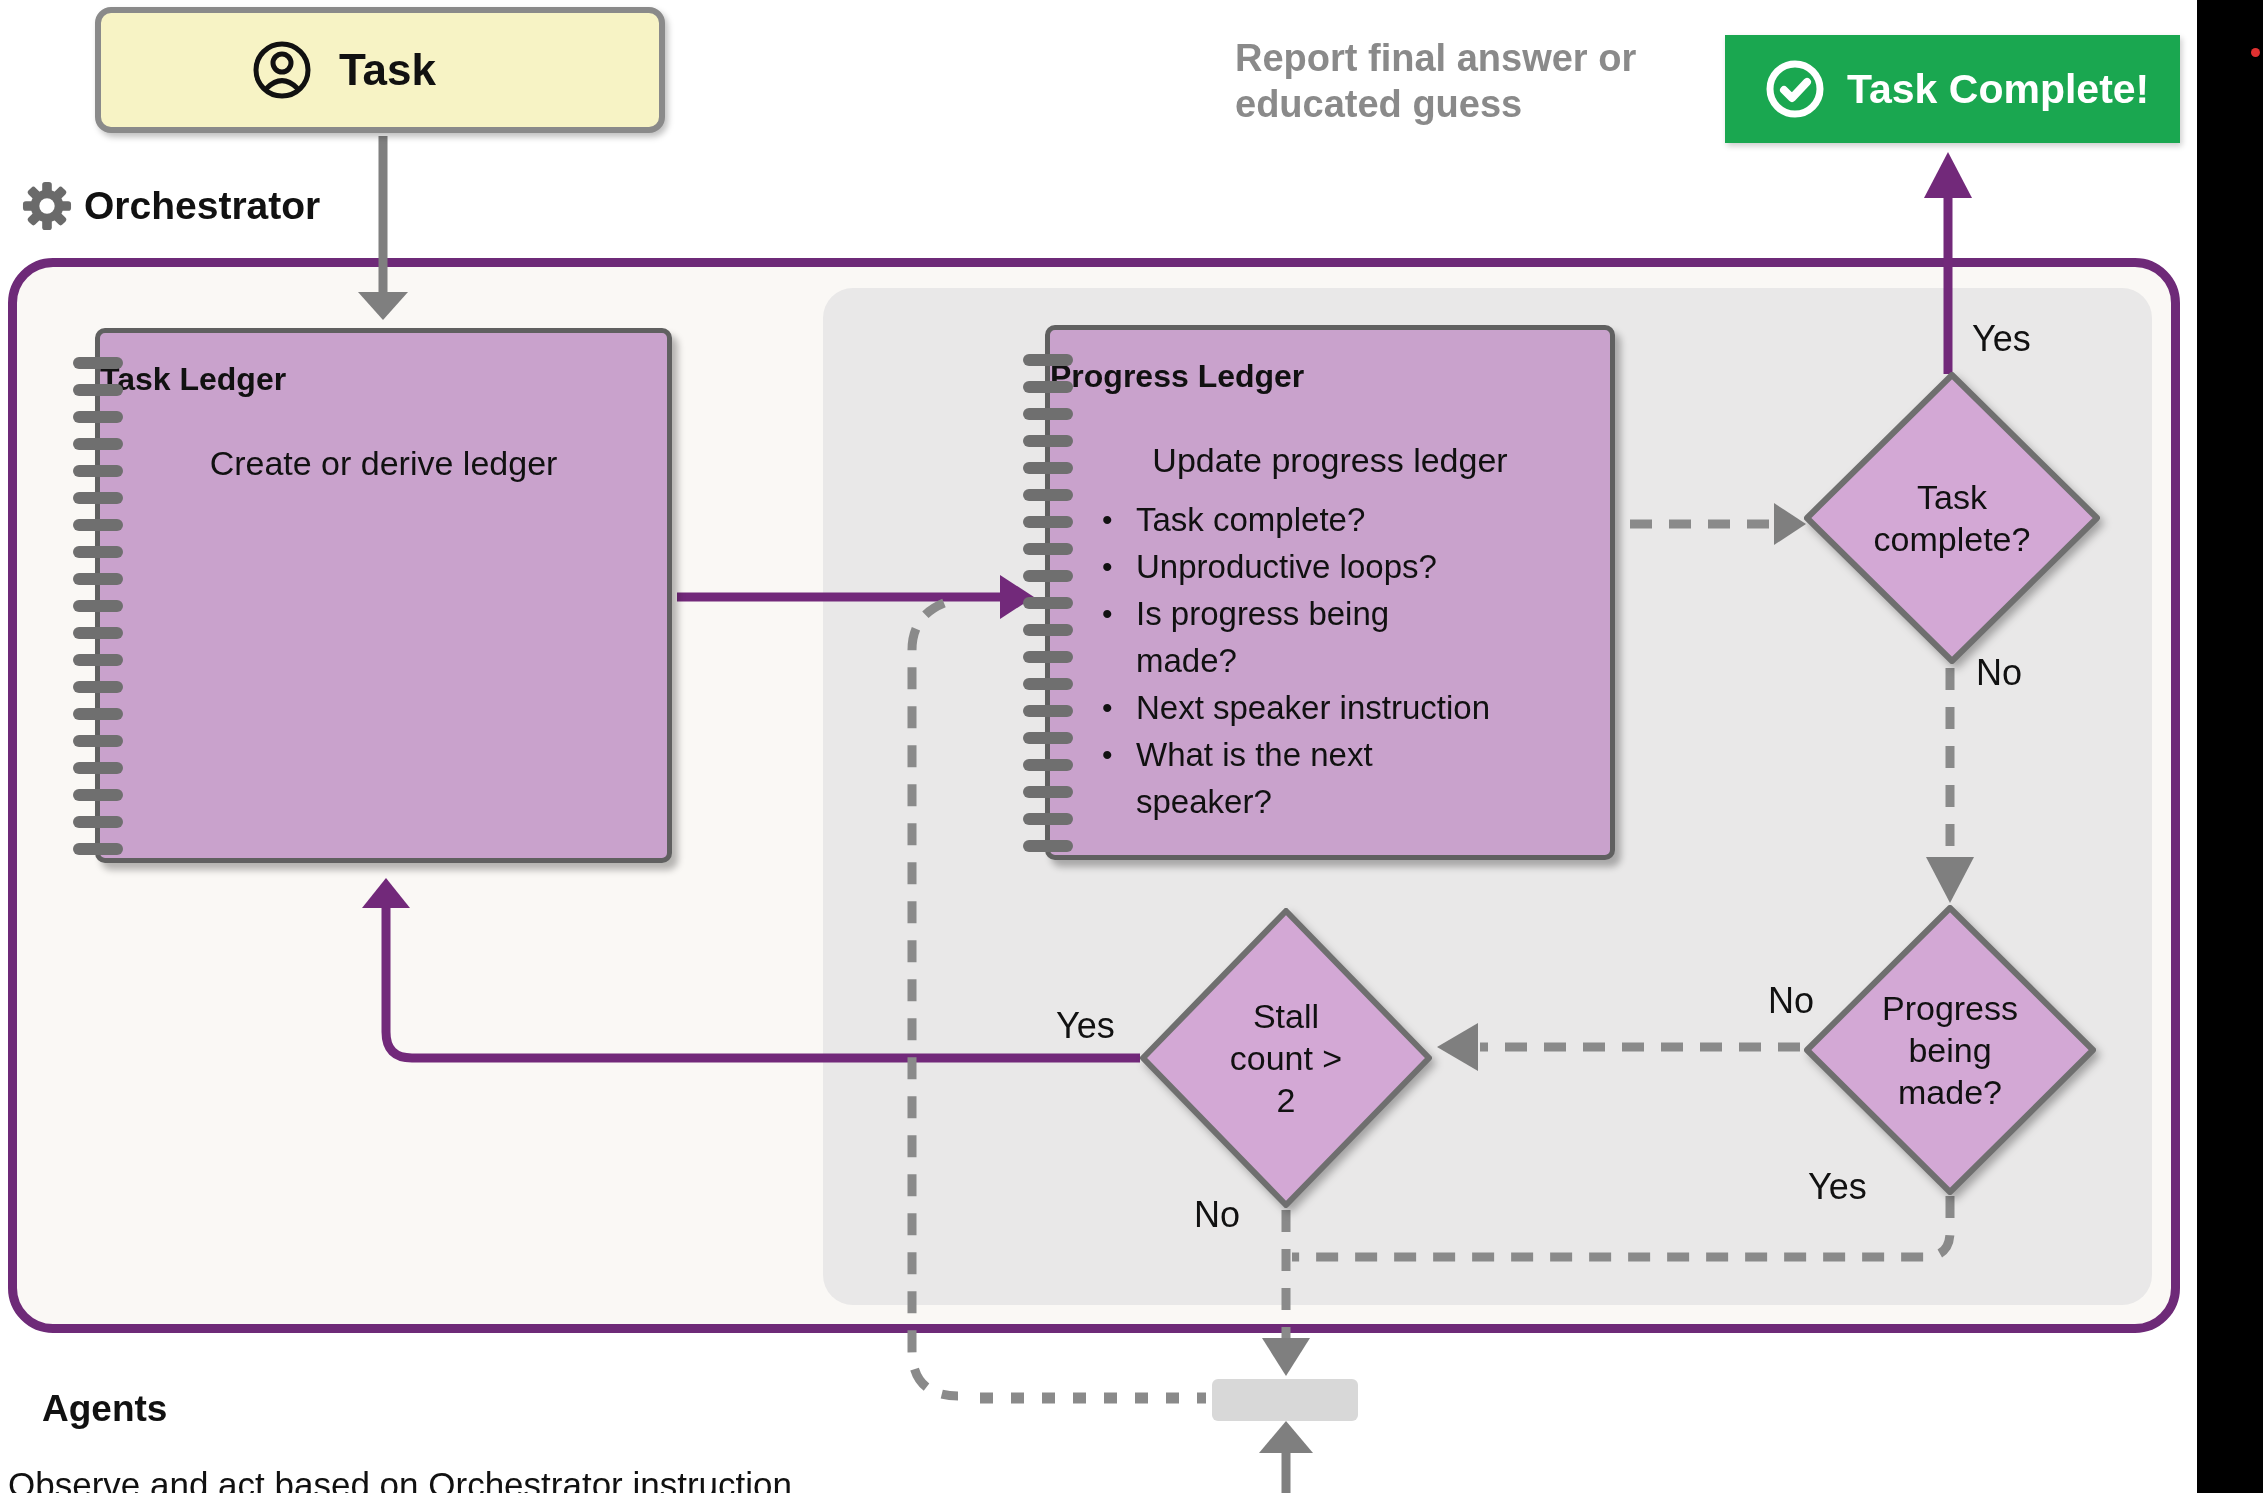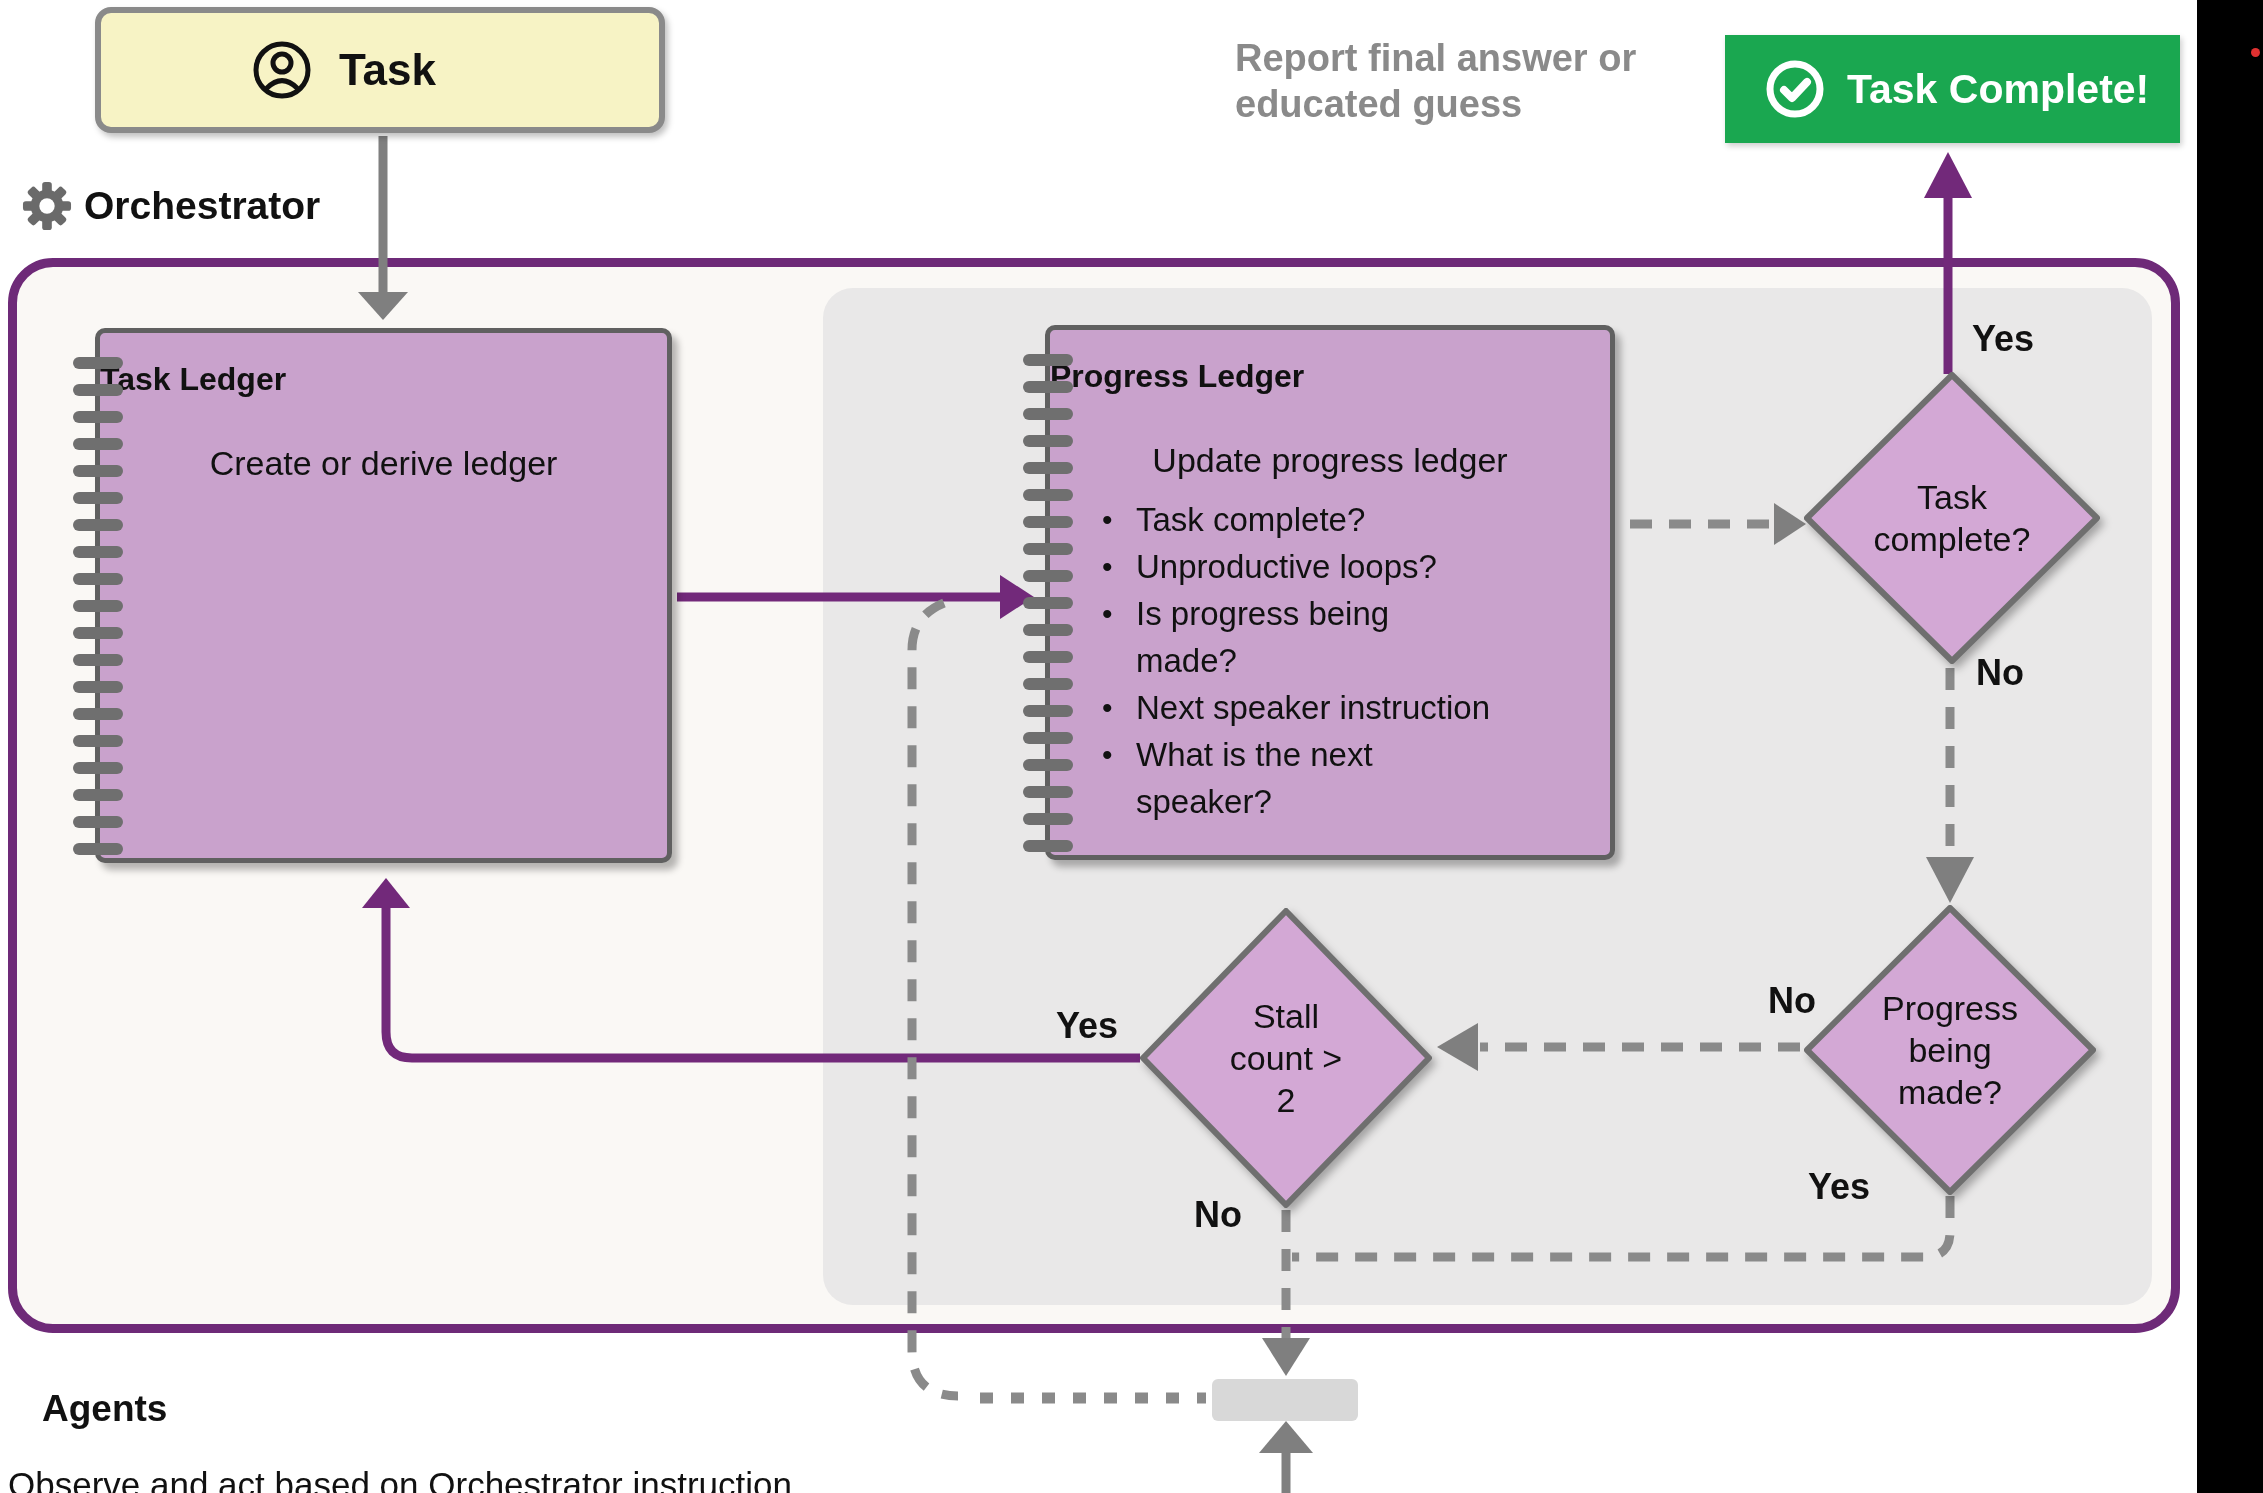--- a/index.html
+++ b/index.html
@@ -60,21 +60,21 @@
   .tick{position:absolute;left:0;width:50px;height:12px;border-radius:7px;background:#6f6f6f;}
 
   
   .dlabel{position:absolute;display:flex;align-items:center;justify-content:center;text-align:center;
           font-size:34px;line-height:1.24;}
   .dlabel.d1{left:1842px;top:448px;width:220px;height:140px;}
   .dlabel.d2{left:1865px;top:975px;width:170px;height:150px;}
   .dlabel.d3{left:1221px;top:988px;width:130px;height:140px;}
 
   
-  .edge{position:absolute;font-size:36px;font-weight:bold;}
+  .edge{position:absolute;font-size:36px;font-weight:normal;}
   .yes-top{left:1972px;top:318px;}
   .no-top{left:1976px;top:652px;}
   .no-prog{left:1768px;top:980px;}
   .yes-prog{left:1808px;top:1166px;}
   .yes-stall{left:1056px;top:1005px;}
   .no-stall{left:1194px;top:1194px;}
 
   
   .agent-bar{position:absolute;left:1212px;top:1379px;width:146px;height:42px;background:#d8d8d8;border-radius:6px;}
   .agents-title{position:absolute;left:42px;top:1388px;font-size:37px;font-weight:bold;}

